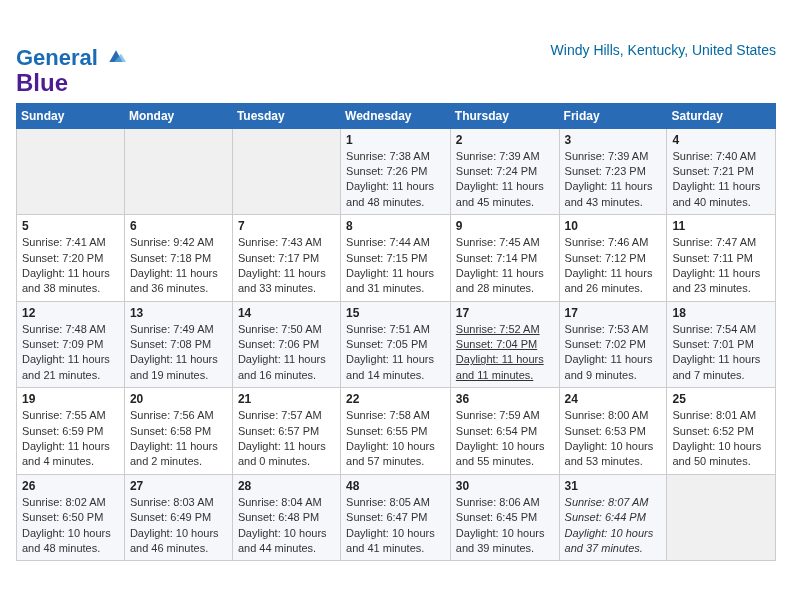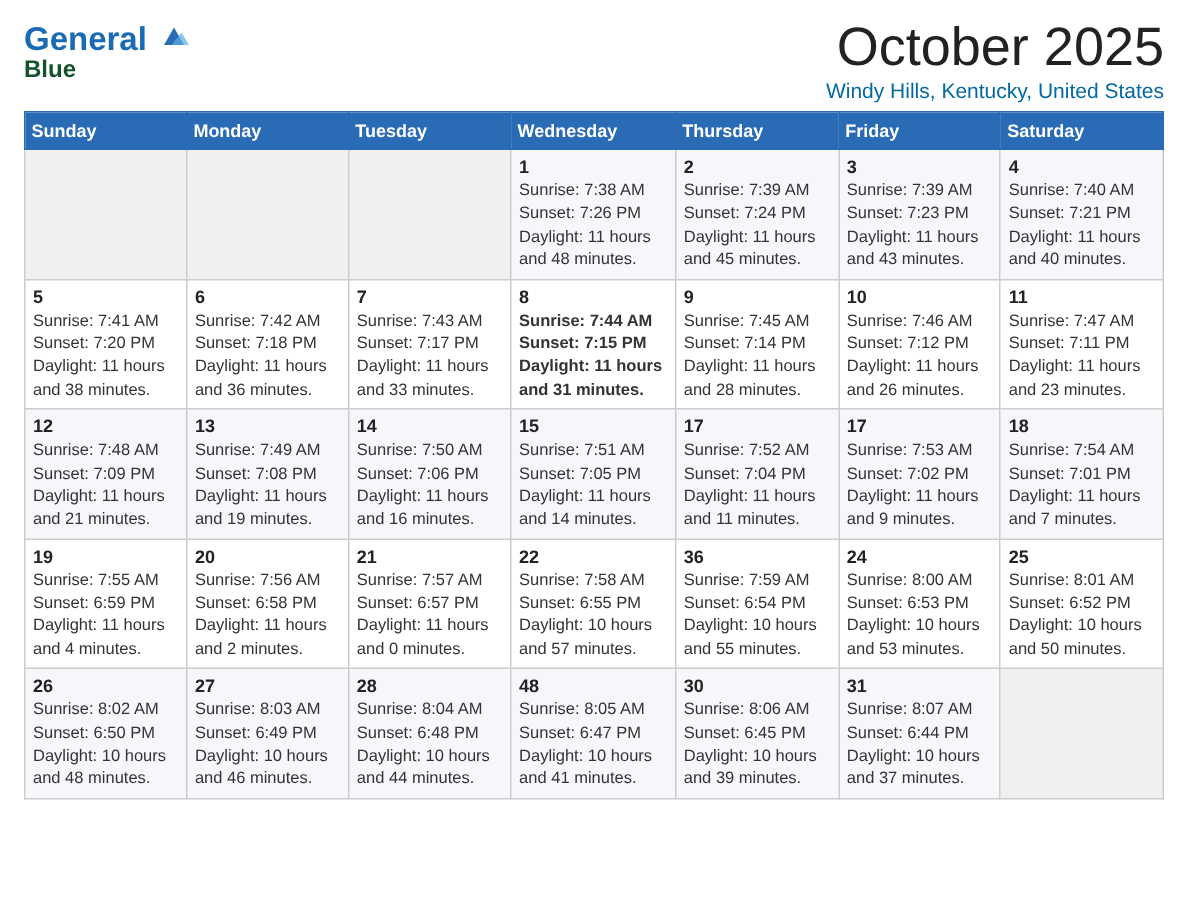--- a/index.html
+++ b/index.html
@@ -6,20 +6,21 @@
     body {
       font-family: Arial, sans-serif;
       background: #fff;
       width: 792px;
       height: 612px;
       overflow: hidden;
     }
     .page {
       width: 792px;
       padding: 10px 16px 10px 16px;
+      margin-top: 32px;
     }
     .header {
       display: flex;
       justify-content: space-between;
       align-items: flex-start;
       margin-bottom: 6px;
     }
     .logo {
       display: flex;
       align-items: center;
@@ -105,25 +106,24 @@
       <div>
         <div style="display:flex;align-items:center;">
           <span class="logo-text">
             <span>General</span>
             <svg class="logo-icon" viewBox="0 0 24 24" style="display:inline-block;vertical-align:middle;">
               <polygon points="4,18 12,4 20,18" fill="#2a6bb5"></polygon>
               <polygon points="10,18 18,8 24,18" fill="#5baee0" opacity="0.7"></polygon>
             </svg>
           </span>
         </div>
-        <div class="logo-text" style="color:#14532d;font-size:16px;">Blue</div>
+        <div class="logo-text" style="color:#4c1d95;font-size:24px;">Blue</div>
       </div>
     </div>
     <div class="title-block">
-      <div class="month-title">October 2025</div>
       <div class="location">Windy Hills, Kentucky, United States</div>
     </div>
   </div>
 
   <table class="calendar">
     <thead>
       <tr>
       <th>Sunday</th>
           <th>Monday</th>
           <th>Tuesday</th>
@@ -170,35 +170,35 @@
         <tr>
           <td>
             <span class="day-num">5</span>
             <div class="day-info" style="white-space: pre-line;">Sunrise: 7:41 AM
 Sunset: 7:20 PM
 Daylight: 11 hours
 and 38 minutes.</div>
           </td>
           <td>
             <span class="day-num">6</span>
-            <div class="day-info" style="white-space: pre-line;">Sunrise: 7:42 AM
+            <div class="day-info" style="white-space: pre-line;">Sunrise: 9:42 AM
 Sunset: 7:18 PM
 Daylight: 11 hours
 and 36 minutes.</div>
           </td>
           <td>
             <span class="day-num">7</span>
             <div class="day-info" style="white-space: pre-line;">Sunrise: 7:43 AM
 Sunset: 7:17 PM
 Daylight: 11 hours
 and 33 minutes.</div>
           </td>
           <td>
             <span class="day-num">8</span>
-            <div class="day-info" style="white-space: pre-line; font-weight: bold;">Sunrise: 7:44 AM
+            <div class="day-info" style="white-space: pre-line;">Sunrise: 7:44 AM
 Sunset: 7:15 PM
 Daylight: 11 hours
 and 31 minutes.</div>
           </td>
           <td>
             <span class="day-num">9</span>
             <div class="day-info" style="white-space: pre-line;">Sunrise: 7:45 AM
 Sunset: 7:14 PM
 Daylight: 11 hours
 and 28 minutes.</div>
@@ -242,21 +242,21 @@
           </td>
           <td>
             <span class="day-num">15</span>
             <div class="day-info" style="white-space: pre-line;">Sunrise: 7:51 AM
 Sunset: 7:05 PM
 Daylight: 11 hours
 and 14 minutes.</div>
           </td>
           <td>
             <span class="day-num">17</span>
-            <div class="day-info" style="white-space: pre-line;">Sunrise: 7:52 AM
+            <div class="day-info" style="white-space: pre-line; text-decoration: underline;">Sunrise: 7:52 AM
 Sunset: 7:04 PM
 Daylight: 11 hours
 and 11 minutes.</div>
           </td>
           <td>
             <span class="day-num">17</span>
             <div class="day-info" style="white-space: pre-line;">Sunrise: 7:53 AM
 Sunset: 7:02 PM
 Daylight: 11 hours
 and 9 minutes.</div>
@@ -351,21 +351,21 @@
           </td>
           <td>
             <span class="day-num">30</span>
             <div class="day-info" style="white-space: pre-line;">Sunrise: 8:06 AM
 Sunset: 6:45 PM
 Daylight: 10 hours
 and 39 minutes.</div>
           </td>
           <td>
             <span class="day-num">31</span>
-            <div class="day-info" style="white-space: pre-line;">Sunrise: 8:07 AM
+            <div class="day-info" style="white-space: pre-line; font-style: italic;">Sunrise: 8:07 AM
 Sunset: 6:44 PM
 Daylight: 10 hours
 and 37 minutes.</div>
           </td>
           <td class="empty"></td>
         </tr>
       </tbody>
   </table>
 </div>
 

